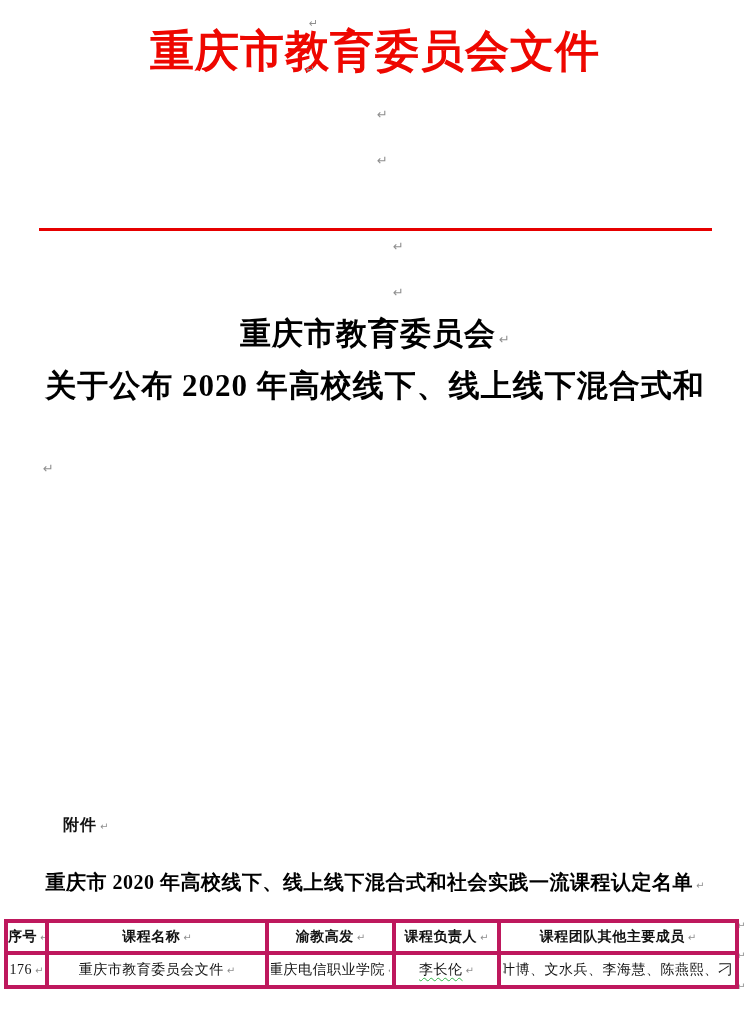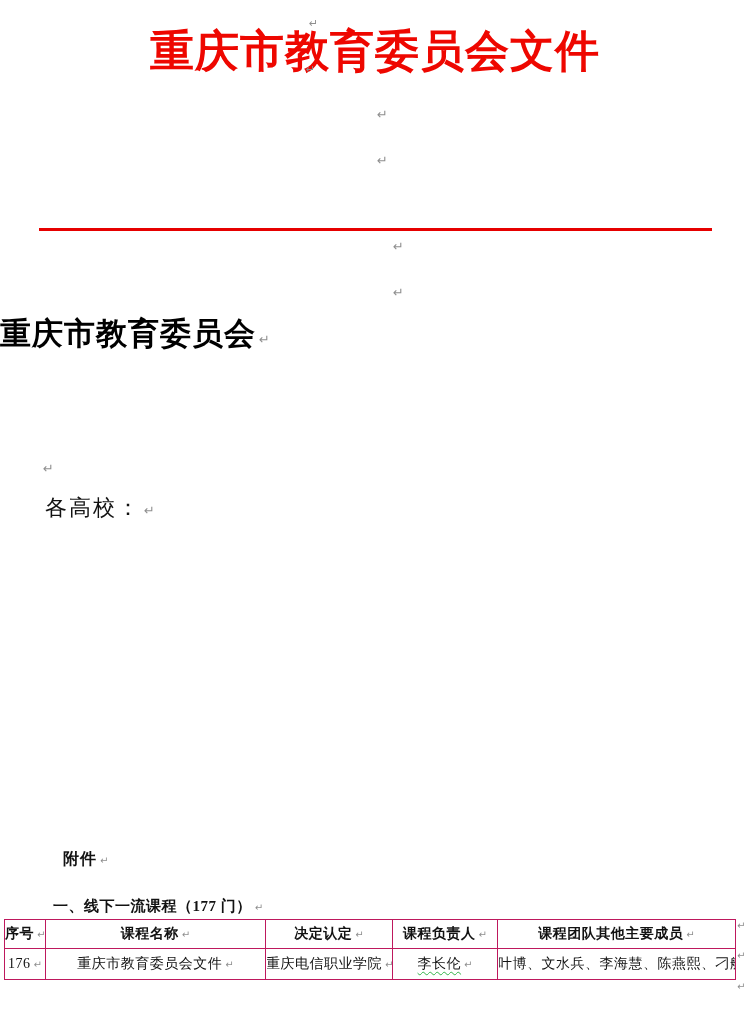--- a/index.html
+++ b/index.html
@@ -16,38 +16,38 @@
     position:absolute;top:6px;left:0;width:100%;text-align:center;
     font-size:44px;line-height:92px;font-weight:900;letter-spacing:1px;
     color:var(--banner-red);font-family:"Liberation Serif",serif;
   }
   .doc-number{
     position:absolute;top:177px;left:0;width:100%;text-align:center;
     font-size:22px;letter-spacing:4px;color:#1a1a1a;
   }
   .red-rule{position:absolute;top:228px;left:39px;width:673px;height:3px;background:var(--rule-red);}
   .doc-title{
-    position:absolute;top:311px;left:0;width:100%;text-align:left;
+    position:absolute;top:311px;left:0;width:100%;text-align:center;
     font-size:31px;line-height:46px;font-weight:bold;letter-spacing:1px;color:#000;
   }
   .salutation{position:absolute;top:493px;left:45px;font-size:22px;letter-spacing:2px;}
   .body-para{
     position:absolute;top:534px;left:45px;width:661px;margin:0;
     font-size:22px;line-height:44px;letter-spacing:2.6px;
     text-align:justify;text-indent:2em;color:#151515;
   }
-  .attach-label{position:absolute;top:849px;left:43px;font-size:16px;font-weight:bold;letter-spacing:1px;padding-left:20px;}
+  .attach-label{position:absolute;top:815px;left:43px;font-size:16px;font-weight:bold;letter-spacing:1px;padding-left:20px;}
   .attach-title{position:absolute;top:869px;left:0;width:100%;text-align:center;font-size:20px;font-weight:bold;letter-spacing:0.5px;color:#000;}
   .section-label{position:absolute;top:897px;left:53px;font-size:15px;font-weight:bold;letter-spacing:0.5px;}
   table.courses{
     position:absolute;top:919px;left:4px;width:731px;
     border-collapse:collapse;table-layout:fixed;background:#fff;
   }
   .courses th,.courses td{
-    border:1px solid #be185d;text-align:center;vertical-align:middle;
+    border:4px solid #be185d;text-align:center;vertical-align:middle;
     padding:0;overflow:hidden;white-space:nowrap;
   }
   .courses th{font-size:14px;font-weight:bold;height:28px;letter-spacing:0.5px;}
   .courses td{font-size:14px;font-weight:normal;height:30px;letter-spacing:0.5px;border-radius:8px;}
   .wavy{
     text-decoration:underline;text-decoration-style:wavy;
     text-decoration-color:var(--squiggle-green);
     text-decoration-thickness:1px;text-underline-offset:3px;text-align:center;
   }
 </style>
@@ -67,47 +67,45 @@
   <span class="float-mark" style="top:462px;left:43px;">↵</span>
   <span class="float-mark mark-sm" style="top:921px;left:737px;">↵</span>
   <span class="float-mark mark-sm" style="top:951px;left:737px;">↵</span>
   <span class="float-mark mark-sm" style="top:982px;left:737px;">↵</span>
 
 
   <div class="red-rule"></div>
 
   <div class="doc-title">
     <div><span>重庆市教育委员会</span><span class="mark-inline">↵</span></div>
+    <div><span>关于公布 2020 年高校线下、线上线下混合式和</span></div>
   </div>
 
-  <div class="salutation">
-    <span>各高校：</span><span class="mark-inline">↵</span>
-  </div>
 
 
   <div class="attach-label">
     <span>附件</span><span class="mark-inline mark-sm">↵</span>
   </div>
-  <div class="section-label">
-    <span>一、线下一流课程（177 门）</span><span class="mark-inline mark-sm">↵</span>
+  <div class="attach-title">
+    <span>重庆市 2020 年高校线下、线上线下混合式和社会实践一流课程认定名单</span><span class="mark-inline mark-sm">↵</span>
   </div>
 
   <table class="courses">
     <colgroup>
       <col style="width:41px">
         <col style="width:220px">
         <col style="width:127px">
         <col style="width:105px">
         <col style="width:238px">
     </colgroup>
     <thead>
       <tr>
         <th><span>序号</span><span class="mark-inline mark-sm">↵</span></th>
         <th><span>课程名称</span><span class="mark-inline mark-sm">↵</span></th>
-        <th><span>决定认定</span><span class="mark-inline mark-sm">↵</span></th>
+        <th><span>渝教高发</span><span class="mark-inline mark-sm">↵</span></th>
         <th><span>课程负责人</span><span class="mark-inline mark-sm">↵</span></th>
         <th><span>课程团队其他主要成员</span><span class="mark-inline mark-sm">↵</span></th>
       </tr>
     </thead>
     <tbody>
       <tr>
         <td><span>176</span><span class="mark-inline mark-sm">↵</span></td>
         <td><span>重庆市教育委员会文件</span><span class="mark-inline mark-sm">↵</span></td>
         <td><span>重庆电信职业学院</span><span class="mark-inline mark-sm">↵</span></td>
         <td><span class="wavy">李长伦</span><span class="mark-inline mark-sm">↵</span></td>

